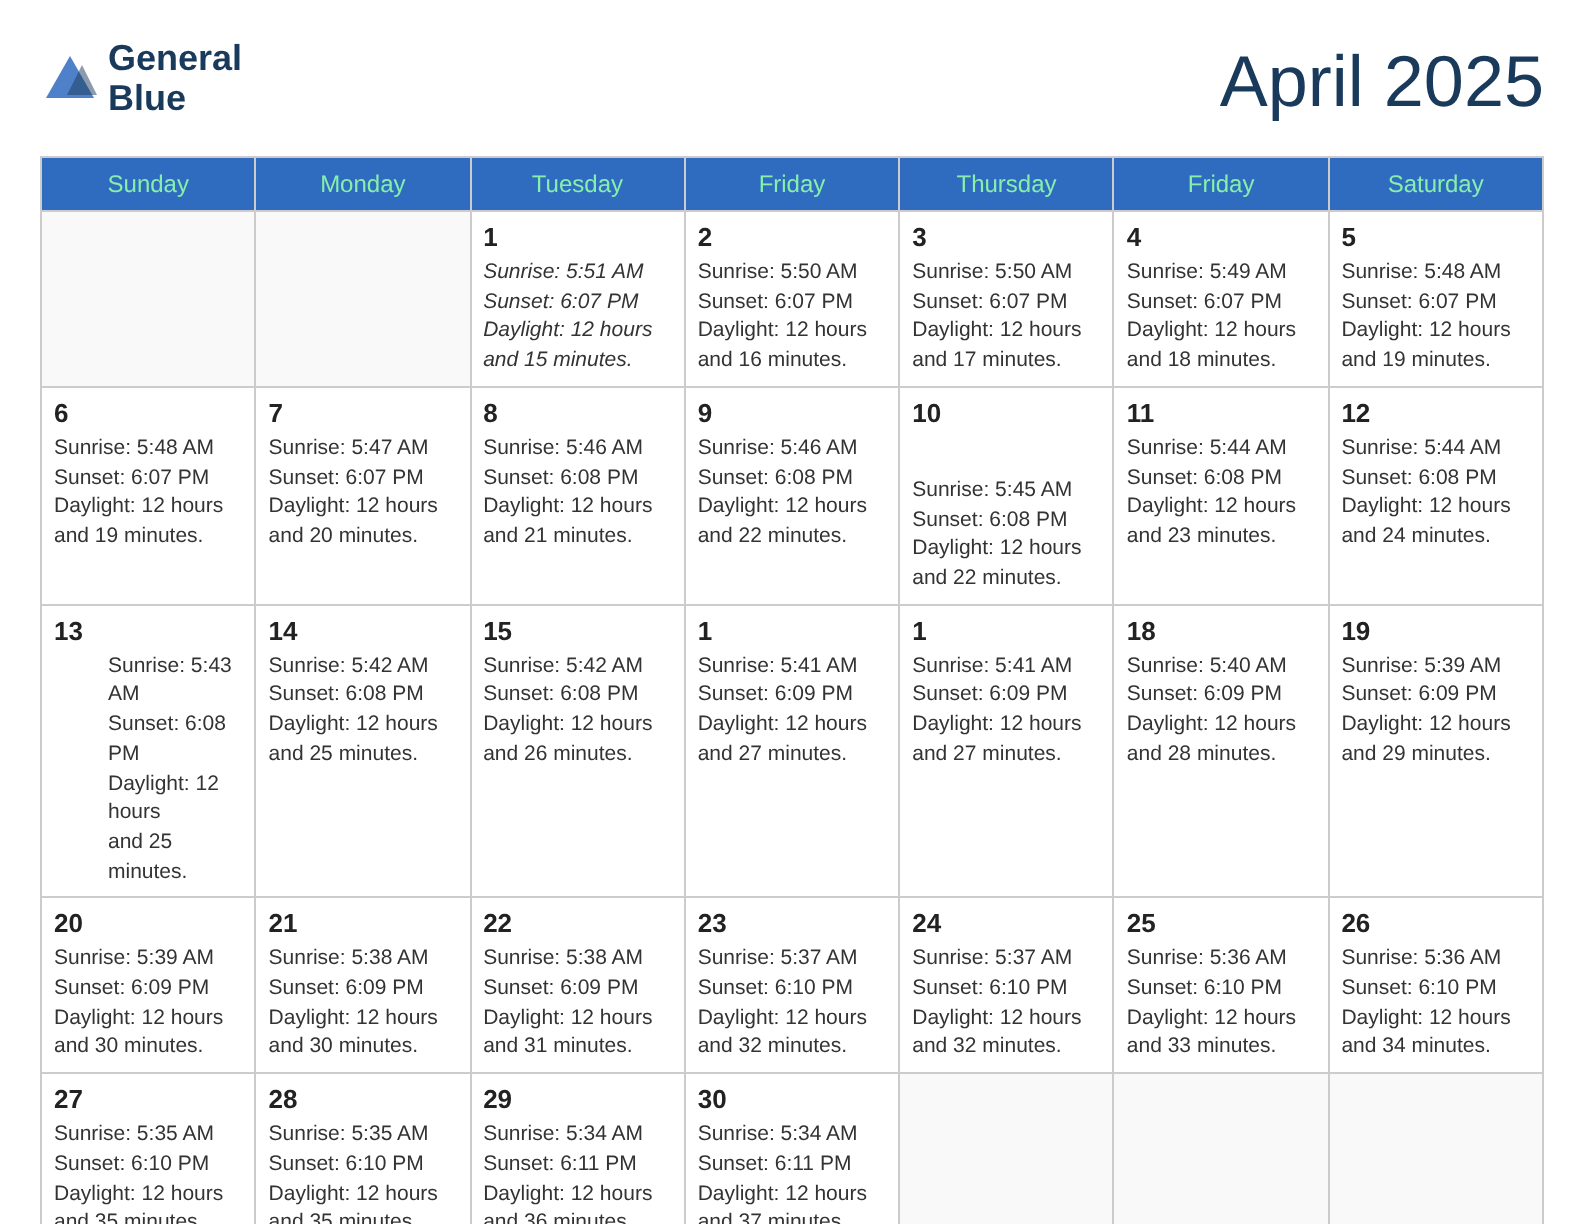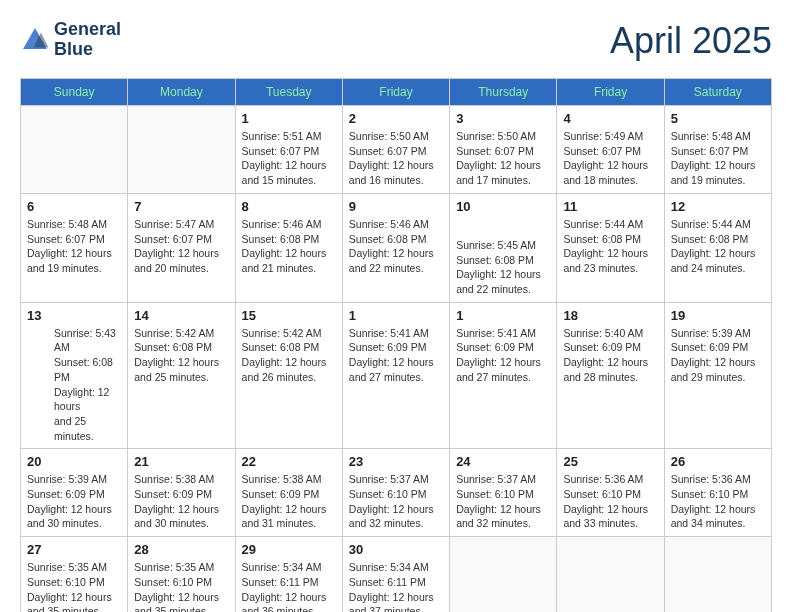--- a/index.html
+++ b/index.html
@@ -110,21 +110,21 @@
         <th>Friday</th>
         <th>Saturday</th>
       </tr>
   </thead>
   <tbody id="calendar-body">
   <tr>
         <td class="empty"></td>
         <td class="empty"></td>
         <td>
           <div class="day-num">1</div>
-          <div class="day-info" style="white-space: pre-line;">Sunrise: 5:51 AM
+          <div class="day-info" style="white-space: pre-line; font-style: italic;">Sunrise: 5:51 AM
 Sunset: 6:07 PM
 Daylight: 12 hours
 and 15 minutes.</div>
         </td>
         <td>
           <div class="day-num">2</div>
           <div class="day-info" style="white-space: pre-line;">Sunrise: 5:50 AM
 Sunset: 6:07 PM
 Daylight: 12 hours
 and 16 minutes.</div>

